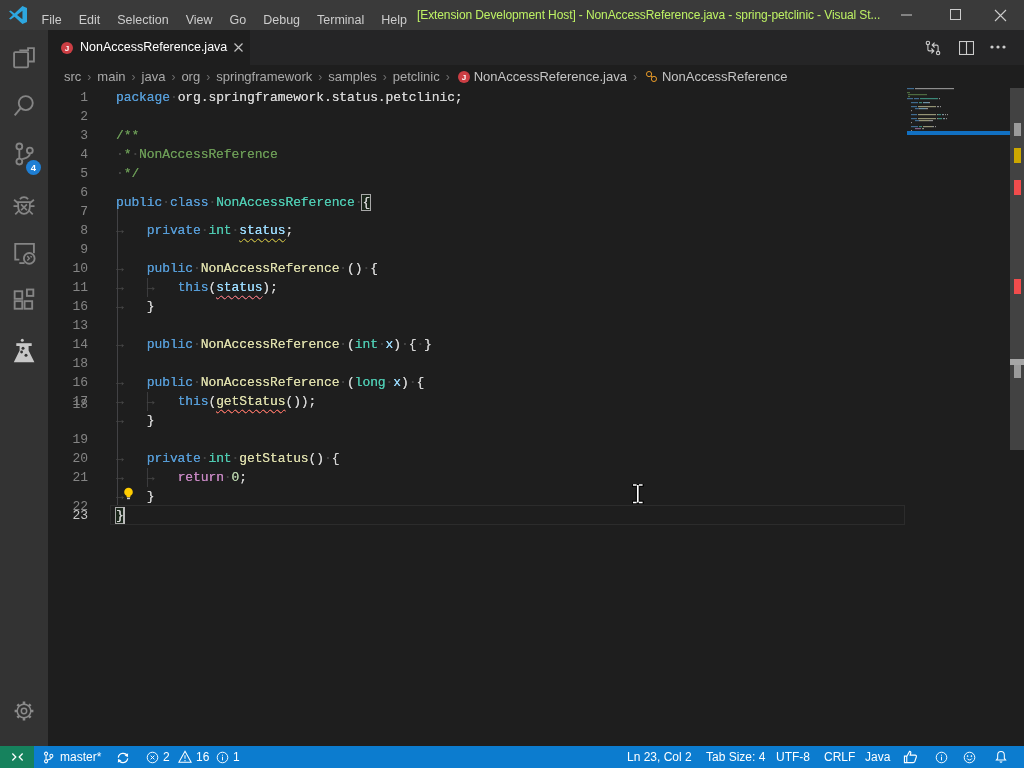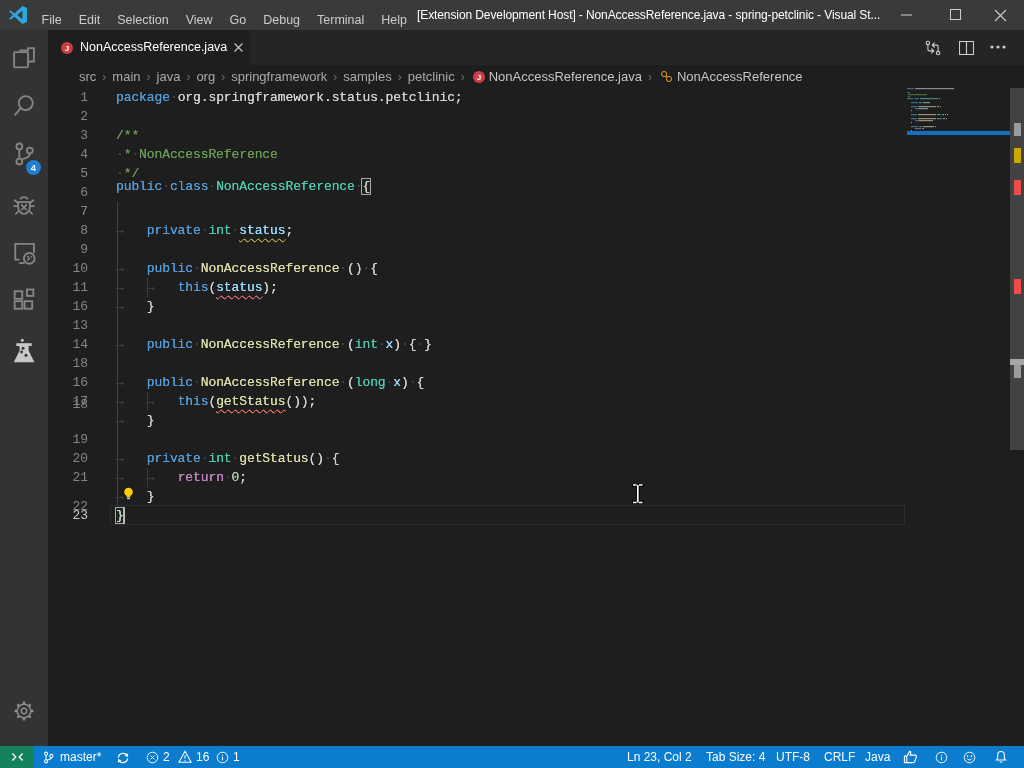--- a/index.html
+++ b/index.html
@@ -1,20 +1,20 @@
 <!DOCTYPE html>
 <html><head><meta charset="utf-8"><style>
 *{margin:0;padding:0;box-sizing:border-box}
 html,body{width:1024px;height:768px;overflow:hidden;background:#1e1e1e;
   font-family:"Liberation Sans",sans-serif;-webkit-font-smoothing:antialiased}
 .abs{position:absolute}
 #titlebar{position:absolute;left:0;top:0;width:1024px;height:30px;background:#3a3a3a}
 #menus{position:absolute;left:33px;top:0;height:40px;display:flex;align-items:center;color:#cccccc;font-size:12.5px}
 #menus span{padding:0 8.5px}
-#wtitle{position:absolute;left:417px;top:0;height:48px;line-height:30px;color:#ffffff;font-size:12px;letter-spacing:-0.1px;white-space:nowrap}
+#wtitle{position:absolute;left:417px;top:0;height:48px;line-height:30px;color:#bef264;font-size:12px;letter-spacing:-0.1px;white-space:nowrap}
 .wbtn{position:absolute;top:0;width:45px;height:30px;color:#cfcfcf}
 #tabs{position:absolute;left:0;top:30px;width:1024px;height:35px;background:#252526}
 #tab1{position:absolute;left:48px;top:0;width:202px;height:35px;background:#1e1e1e;color:#ffffff;font-size:12.5px}
 #crumbs{position:absolute;left:48px;top:65px;width:976px;height:23px;background:#1e1e1e;display:flex;align-items:center;color:#a9a9a9;font-size:13px;white-space:nowrap}
 #crumbs .sep{color:#6e6e6e;padding:0 6px;font-size:12px}
 #activity{position:absolute;left:0;top:30px;width:48px;height:716px;background:#333333}
 #editor{position:absolute;left:48px;top:88px;width:976px;height:658px;background:#1e1e1e}
 #gutter{position:absolute;left:0px;top:0;width:40px;font:13px/19px "Liberation Mono",monospace;letter-spacing:-0.1px;color:#858585;text-align:right}
 .ln{position:absolute;width:40px;height:19px;right:0}
 .ln.cur{color:#c6c6c6}
@@ -80,21 +80,21 @@
       <line x1="7.5" y1="0" x2="7.5" y2="14" stroke="#cccccc" stroke-width="1.1"></line>
     </svg>
  <svg class="abs" style="left:990px;top:14px" width="16" height="6" viewBox="0 0 16 6">
       <circle cx="2" cy="3" r="1.6" fill="#cccccc"></circle>
       <circle cx="8" cy="3" r="1.6" fill="#cccccc"></circle>
       <circle cx="14" cy="3" r="1.6" fill="#cccccc"></circle>
     </svg>
 </div>
 
 <div id="crumbs">
- <span style="margin-left:31px">src</span>
+ <span style="margin-left:16px">src</span>
     <span class="sep">›</span>
     <span>main</span>
     <span class="sep">›</span>
     <span>java</span>
     <span class="sep">›</span>
     <span>org</span>
     <span class="sep">›</span>
     <span>springframework</span>
     <span class="sep">›</span>
     <span>samples</span>
@@ -203,21 +203,21 @@
 <div class="ln" style="top:361px">20</div>
 <div class="ln" style="top:380px">21</div>
 <div class="ln" style="top:409px">22</div>
 <div class="ln cur" style="top:418px">23</div>
     </div>
  <div id="codebox"><div class="cl" style="top:0px"><span style="color:#569CD6">package</span><span class="ws">·</span><span style="color:#D4D4D4">org.springframework.status.petclinic;</span></div>
 <div class="cl" style="top:19px"></div>
 <div class="cl" style="top:38px"><span style="color:#6A9955">/**</span></div>
 <div class="cl" style="top:57px"><span class="ws">·</span><span style="color:#6A9955">*</span><span class="ws">·</span><span style="color:#6A9955">NonAccessReference</span></div>
 <div class="cl" style="top:76px"><span class="ws">·</span><span style="color:#6A9955">*/</span></div>
-<div class="cl" style="top:89px"><span style="color:#569CD6">public</span><span class="ws">·</span><span style="color:#569CD6">class</span><span class="ws">·</span><span style="color:#4EC9B0">NonAccessReference</span><span class="ws">·</span><span style="color:#D4D4D4" class="bm">{</span></div>
+<div class="cl" style="top:105px"><span style="color:#569CD6">public</span><span class="ws">·</span><span style="color:#569CD6">class</span><span class="ws">·</span><span style="color:#4EC9B0">NonAccessReference</span><span class="ws">·</span><span style="color:#D4D4D4" class="bm">{</span></div>
 <div class="cl" style="top:114px"></div>
 <div class="cl" style="top:133px"><span class="ws">→   </span><span style="color:#569CD6">private</span><span class="ws">·</span><span style="color:#4EC9B0">int</span><span class="ws">·</span><span style="color:#9CDCFE" class="sqy">status</span><span style="color:#D4D4D4">;</span></div>
 <div class="cl" style="top:152px"></div>
 <div class="cl" style="top:171px"><span class="ws">→   </span><span style="color:#569CD6">public</span><span class="ws">·</span><span style="color:#DCDCAA">NonAccessReference</span><span class="ws">·</span><span style="color:#D4D4D4">()</span><span class="ws">·</span><span style="color:#D4D4D4">{</span></div>
 <div class="cl" style="top:190px"><span class="ws">→   </span><span class="ws">→   </span><span style="color:#569CD6">this</span><span style="color:#D4D4D4">(</span><span style="color:#9CDCFE" class="sqr">status</span><span style="color:#D4D4D4">);</span></div>
 <div class="cl" style="top:209px"><span class="ws">→   </span><span style="color:#D4D4D4">}</span></div>
 <div class="cl" style="top:228px"></div>
 <div class="cl" style="top:247px"><span class="ws">→   </span><span style="color:#569CD6">public</span><span class="ws">·</span><span style="color:#DCDCAA">NonAccessReference</span><span class="ws">·</span><span style="color:#D4D4D4">(</span><span style="color:#4EC9B0">int</span><span class="ws">·</span><span style="color:#9CDCFE">x</span><span style="color:#D4D4D4">)</span><span class="ws">·</span><span style="color:#D4D4D4">{</span><span class="ws">·</span><span style="color:#D4D4D4">}</span></div>
 <div class="cl" style="top:266px"></div>
 <div class="cl" style="top:285px"><span class="ws">→   </span><span style="color:#569CD6">public</span><span class="ws">·</span><span style="color:#DCDCAA">NonAccessReference</span><span class="ws">·</span><span style="color:#D4D4D4">(</span><span style="color:#4EC9B0">long</span><span class="ws">·</span><span style="color:#9CDCFE">x</span><span style="color:#D4D4D4">)</span><span class="ws">·</span><span style="color:#D4D4D4">{</span></div>

